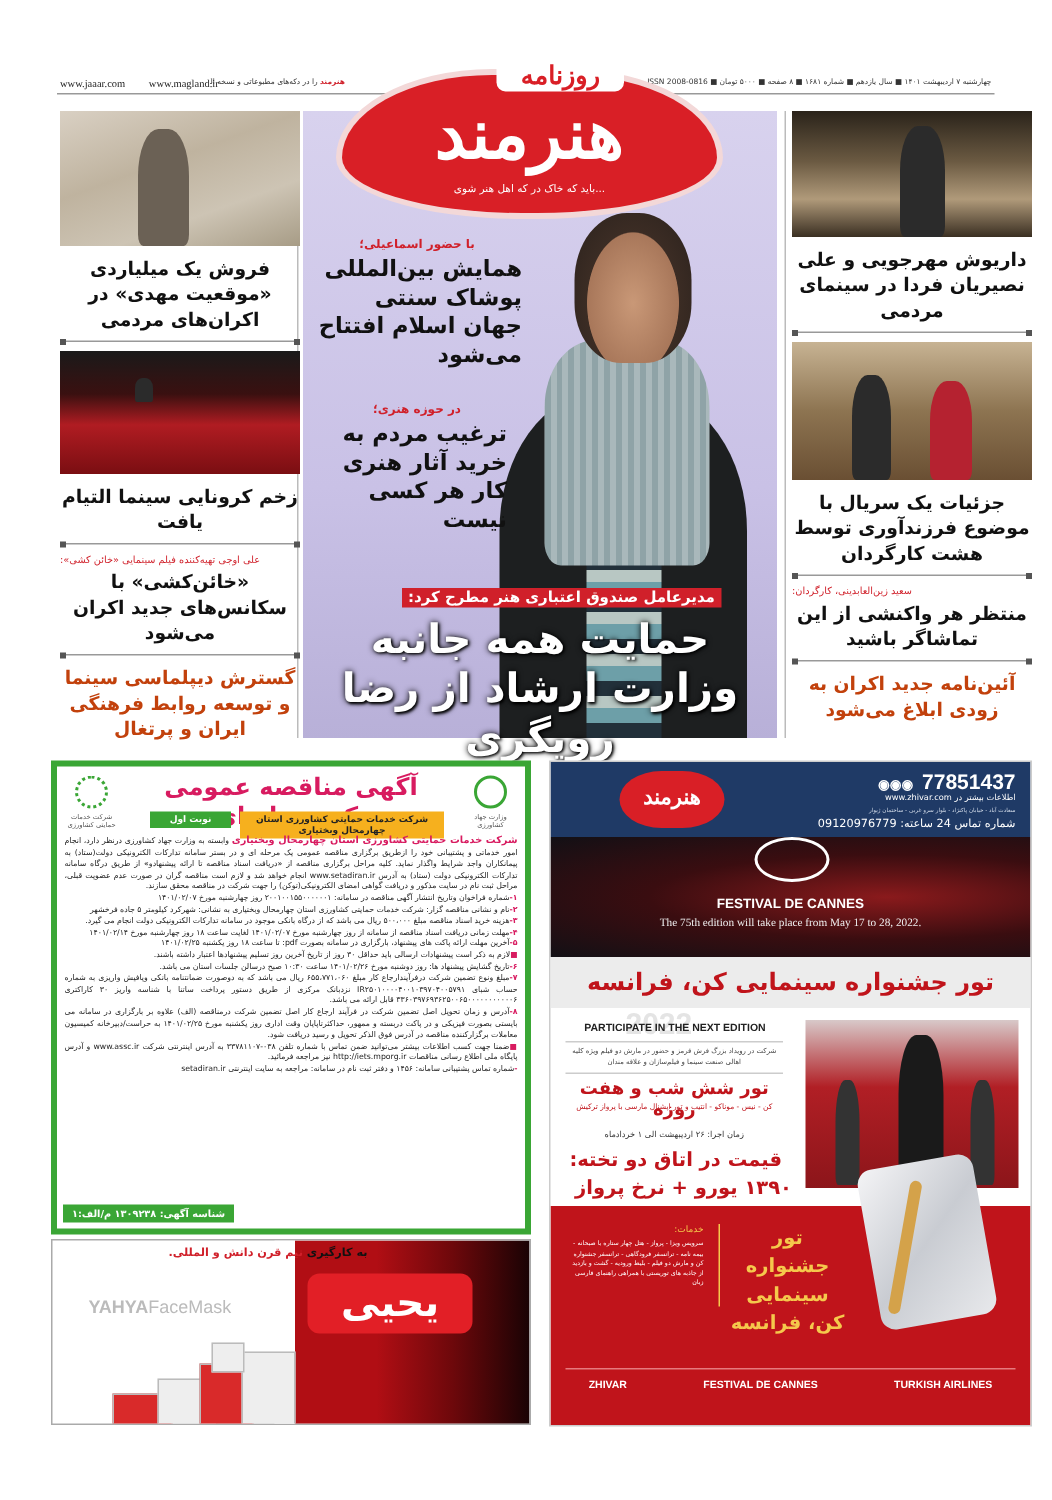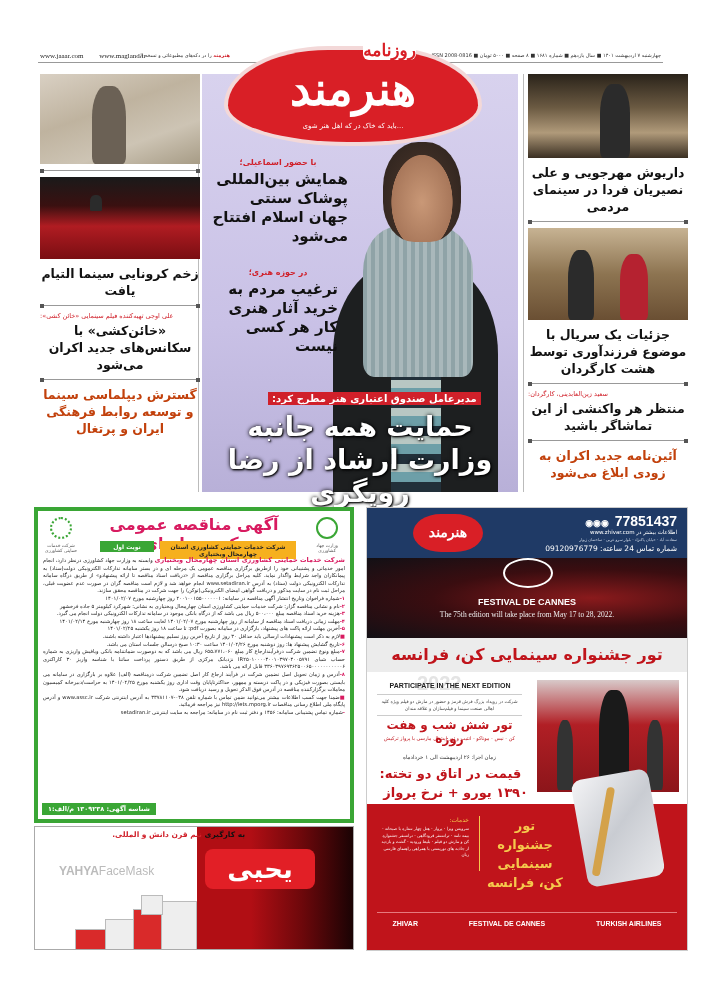--- a/index.html
+++ b/index.html
@@ -8,21 +8,21 @@
   
   .topline{left:38px;right:38px;top:62px;height:1px;background:#999}
   .urls{left:40px;top:52px;font-family:"Liberation Serif",serif;font-size:7px;color:#222;white-space:nowrap}
   .urls span{margin-right:14px}
   .hdrnote{left:150px;top:52px;font-size:5px;color:#333;direction:rtl}
   .hdrnote b{color:#d0202a}
   .dateline{right:40px;top:52px;font-size:5px;color:#333;direction:rtl;white-space:nowrap}
   
   .masthead{left:228px;top:40px;width:250px;height:105px}
   .mast-shape{position:absolute;left:0;top:10px;width:250px;height:92px;background:#d91f26;border-radius:40% 40% 48% 48%/60% 60% 40% 40%;box-shadow:0 0 0 4px #f3d8d8}
-  .mast-pre{position:absolute;right:62px;top:0;color:#d91f26;font-size:17px;font-weight:bold;font-family:"DejaVu Serif",serif;direction:rtl;background:#fff;padding:0 0;border-radius:6px}
+  .mast-pre{position:absolute;right:62px;top:0;color:#d91f26;font-size:17px;font-weight:bold;font-family:"DejaVu Serif",serif;direction:rtl;background:#fff;padding:0 16px;border-radius:6px}
   .mast-title{position:absolute;left:0;right:0;top:22px;text-align:center;color:#fff;font-size:46px;font-weight:bold;font-family:"DejaVu Serif",serif;direction:rtl;letter-spacing:-2px}
   .mast-slogan{position:absolute;left:0;right:0;top:82px;text-align:center;color:#fff;font-size:7px;direction:rtl}
   
   .cover{left:202px;top:74px;width:316px;height:418px;background:linear-gradient(180deg,#d8d2ee 0%,#c9c1e6 60%,#b8b0d8 100%)}
   .person{position:absolute;right:20px;top:68px;width:165px;height:350px}
   .head{position:absolute;left:50px;top:0;width:78px;height:100px;background:radial-gradient(ellipse at 50% 60%,#c99877 0%,#a8775a 55%,#3b2c24 56%,#2a211c 100%);border-radius:45% 45% 40% 40%}
   .scarf{position:absolute;left:30px;top:85px;width:110px;height:150px;background:repeating-linear-gradient(90deg,#8fa3a7 0 4px,#a9b8bb 4px 8px);border-radius:30% 30% 10% 10%}
   .jacket{position:absolute;left:0;top:120px;width:165px;height:230px;background:#1d1f20;border-radius:40% 40% 0 0}
   .sweater{position:absolute;left:58px;top:190px;width:50px;height:160px;background:repeating-linear-gradient(180deg,#6d9fa8 0 10px,#22303a 10px 20px,#b8c7c3 20px 28px)}
   .kick1{left:218px;top:158px;width:120px;font-size:8px;color:#d0202a;font-weight:bold;direction:rtl;text-align:center}
@@ -143,20 +143,21 @@
 <div class="abs mainhl">حمایت همه جانبه وزارت ارشاد از رضا رویگری</div>
 
 <div class="vsep" style="left:204px;background:transparent"></div>
 <div class="vsep" style="left:523px"></div>
 <div class="vsep" style="left:198px"></div>
 
 <div class="col col-left">
   <div class="photo ph-reeds">
     <div class="fig" style="left:52px;top:12px;width:34px;height:78px;background:#6b6155"></div>
   </div>
+  <div class="story-h">فروش یک میلیاردی «موقعیت مهدی» در اکران‌های مردمی</div>
   <div class="dotsep"></div>
   <div class="photo ph-cinema" style="height:82px">
     <div class="fig" style="left:50px;top:18px;width:12px;height:16px"></div>
   </div>
   <div class="story-h">زخم کرونایی سینما التیام یافت</div>
   <div class="dotsep"></div>
   <div class="story-k">علی اوجی تهیه‌کننده فیلم سینمایی «خائن کشی»:</div>
   <div class="story-h" style="margin-top:2px">«خائن‌کشی» با سکانس‌های جدید اکران می‌شود</div>
   <div class="dotsep"></div>
   <div class="story-h red">گسترش دیپلماسی سینما و توسعه روابط فرهنگی ایران و پرتغال</div>

